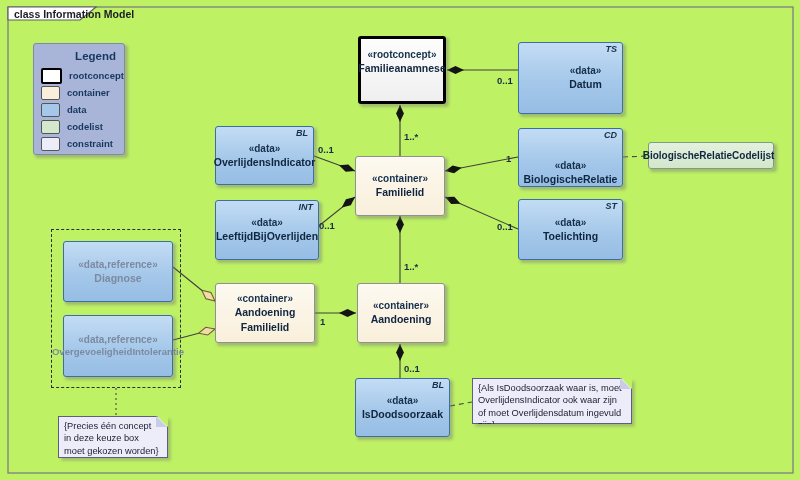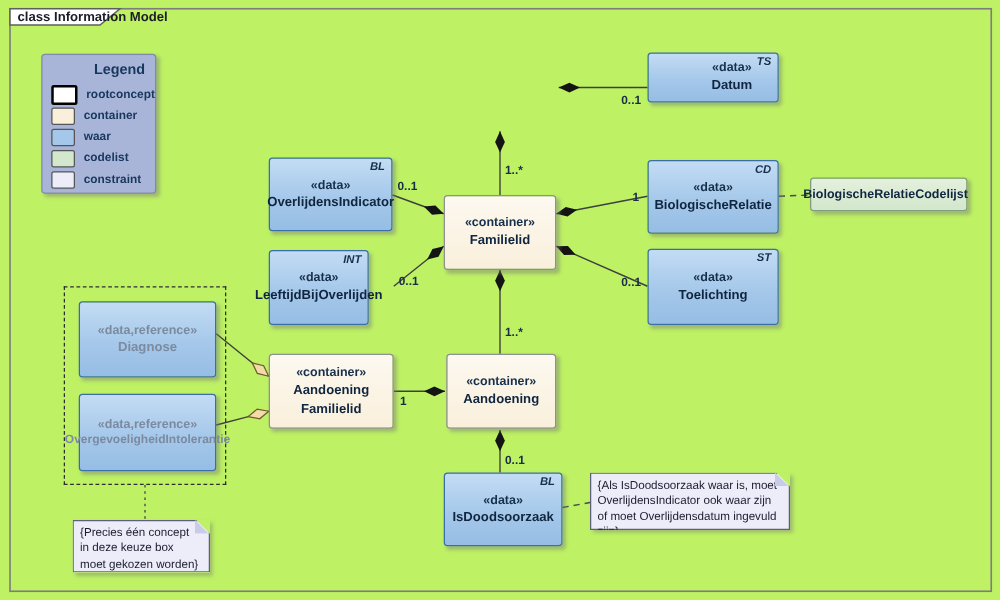--- a/index.html
+++ b/index.html
@@ -92,70 +92,74 @@
     <div class="lrow">
       <span class="sw root"></span>
       <span class="lbl">rootconcept</span>
     </div>
     <div class="lrow">
       <span class="sw" style="background:#f9efdb;"></span>
       <span class="lbl">container</span>
     </div>
     <div class="lrow">
       <span class="sw" style="background:#a5c8ea;"></span>
-      <span class="lbl">waar</span>
+      <span class="lbl">data</span>
     </div>
     <div class="lrow">
       <span class="sw" style="background:#d3e7cd;"></span>
       <span class="lbl">codelist</span>
     </div>
     <div class="lrow">
       <span class="sw" style="background:#ededfa;"></span>
       <span class="lbl">constraint</span>
     </div>
   </div>
 
   <div class="choice-box" style="left:51px;top:229px;width:130px;height:159px;"></div>
 
-
-  <div class="node data-node" style="left:518px;top:42px;width:105px;height:40px;padding-left:30px;">
+  <div class="node root-node" style="left:358px;top:36px;width:88px;height:68px;">
+    <div class="stereo">«rootconcept»</div>
+    <div class="nm">Familieanamnese</div>
+  </div>
+
+  <div class="node data-node" style="left:518px;top:42px;width:105px;height:72px;padding-left:30px;">
     <span class="tmark">TS</span>
     <div class="stereo">«data»</div>
     <div class="nm">Datum</div>
   </div>
 
   <div class="node data-node" style="left:215px;top:126px;width:99px;height:59px;">
     <span class="tmark">BL</span>
     <div class="stereo">«data»</div>
     <div class="nm">OverlijdensIndicator</div>
   </div>
 
   <div class="node container-node" style="left:355px;top:156px;width:90px;height:60px;">
     <div class="stereo">«container»</div>
     <div class="nm">Familielid</div>
   </div>
 
-  <div class="node data-node" style="left:518px;top:128px;width:105px;height:59px;">
+  <div class="node data-node" style="left:518px;top:128px;width:105px;height:59px;justify-content:flex-end;">
     <span class="tmark">CD</span>
     <div class="stereo">«data»</div>
     <div class="nm">BiologischeRelatie</div>
   </div>
 
   <div class="node codelist-node" style="left:648px;top:142px;width:126px;height:27px;">
     <span class="nm">BiologischeRelatieCodelijst</span>
     <svg width="11" height="13">
       <rect x="0.5" y="0.5" width="10" height="12" fill="#fff" stroke="#4a7ba6" stroke-width="1"></rect>
       <line x1="2" y1="3" x2="9" y2="3" stroke="#4a7ba6" stroke-width="0.9"></line>
       <line x1="2" y1="5.5" x2="9" y2="5.5" stroke="#4a7ba6" stroke-width="0.9"></line>
       <line x1="2" y1="8" x2="7" y2="8" stroke="#4a7ba6" stroke-width="0.9"></line>
       <line x1="5" y1="10.5" x2="9" y2="10.5" stroke="#c0392b" stroke-width="1.4"></line>
     </svg>
   </div>
 
-  <div class="node data-node" style="left:215px;top:200px;width:80px;height:60px;">
+  <div class="node data-node" style="left:215px;top:200px;width:104px;height:60px;">
     <span class="tmark">INT</span>
     <div class="stereo">«data»</div>
     <div class="nm">LeeftijdBijOverlijden</div>
   </div>
 
   <div class="node data-node" style="left:518px;top:199px;width:105px;height:61px;">
     <span class="tmark">ST</span>
     <div class="stereo">«data»</div>
     <div class="nm">Toelichting</div>
   </div>

